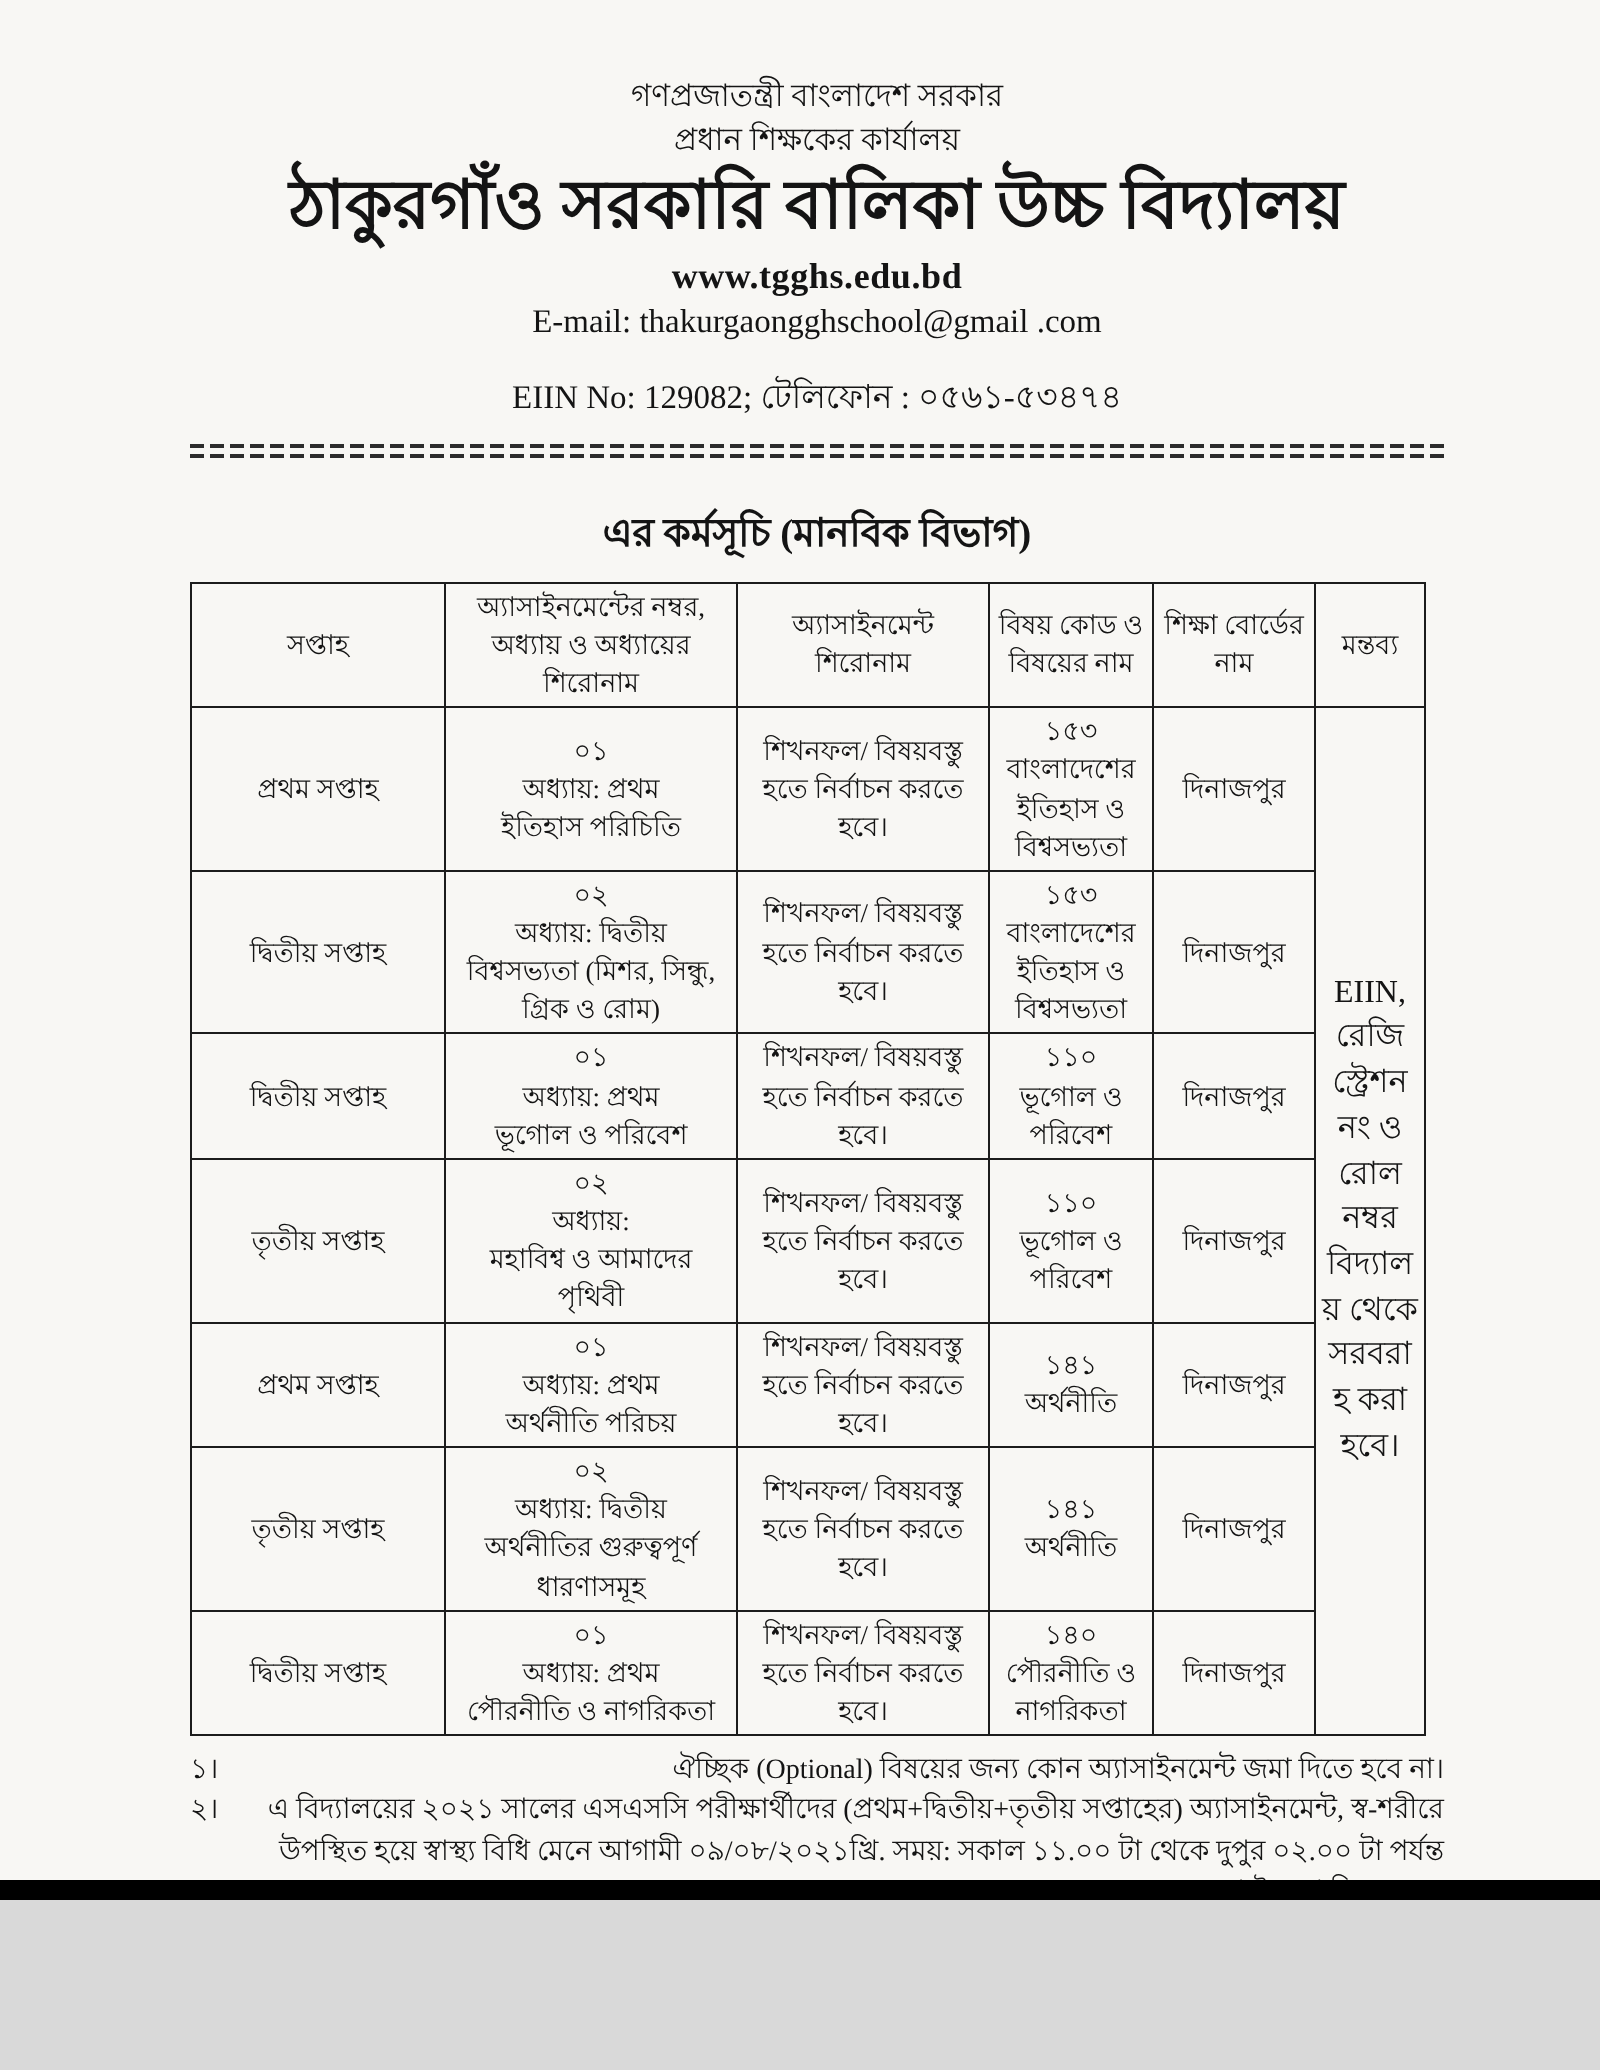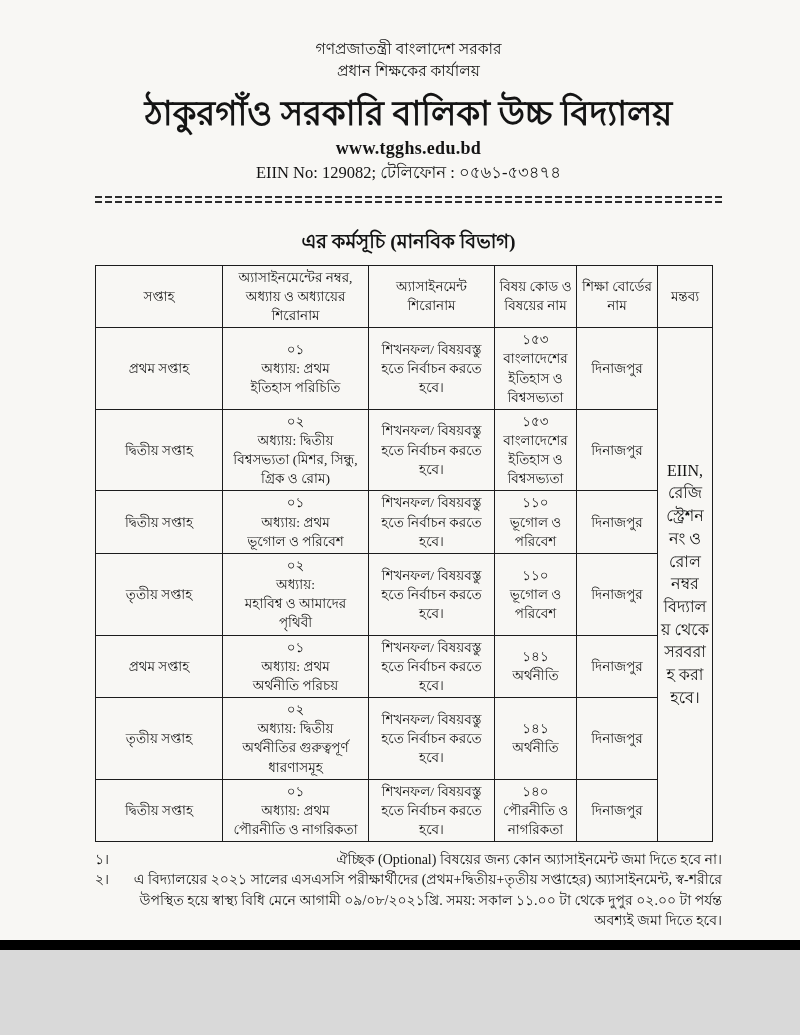--- a/index.html
+++ b/index.html
@@ -13,24 +13,24 @@
     color:#141414;
     font-family:"Liberation Serif", serif;
     overflow:hidden;
   }
   .content { padding:38px 78px 0 95px; }
 
   
   .letterhead { text-align:center; }
   .govt-line   { font-size:15.5px; line-height:1.45; }
   .office-line { font-size:15.5px; line-height:1.45; }
-  .school-name { font-size:34px; font-weight:bold; line-height:1.25; margin-top:10px; }
+  .school-name { font-size:34px; font-weight:bold; line-height:1.25; margin-top:0; }
   .website     { font-size:18px; font-weight:bold; margin-top:3px; letter-spacing:.3px; }
   .email-line  { font-size:16.5px; margin-top:2px; }
-  .eiin-line   { font-size:16.5px; margin-top:1px; }
+  .eiin-line   { font-size:16.5px; margin-top:15px; }
 
   
   .separator {
     margin-top:9px; height:7px;
     background:
       repeating-linear-gradient(90deg,#2c2c2c 0 7px, rgba(0,0,0,0) 7px 10px) top / 100% 2.2px no-repeat,
       repeating-linear-gradient(90deg,#2c2c2c 0 7px, rgba(0,0,0,0) 7px 10px) bottom / 100% 2.2px no-repeat;
   }
 
   .memo-row { display:flex; justify-content:space-between; margin-top:11px; font-size:15px; }
@@ -70,20 +70,21 @@
 <body>
 
 <div class="page">
   <div class="content">
 
     <div class="letterhead">
       <div class="govt-line">গণপ্রজাতন্ত্রী বাংলাদেশ সরকার</div>
       <div class="office-line">প্রধান শিক্ষকের কার্যালয়</div>
       <div class="school-name">ঠাকুরগাঁও সরকারি বালিকা উচ্চ বিদ্যালয়</div>
       <div class="website">www.tgghs.edu.bd</div>
+      <div class="email-line">E-mail: thakurgaongghschool@gmail .com</div>
       <div class="eiin-line">EIIN No: 129082;  টেলিফোন : ০৫৬১-৫৩৪৭৪</div>
     </div>
 
     <div class="separator"></div>
 
 
     <div class="notice-title">
       <div>এর কর্মসূচি (মানবিক বিভাগ)</div>
     </div>
 

